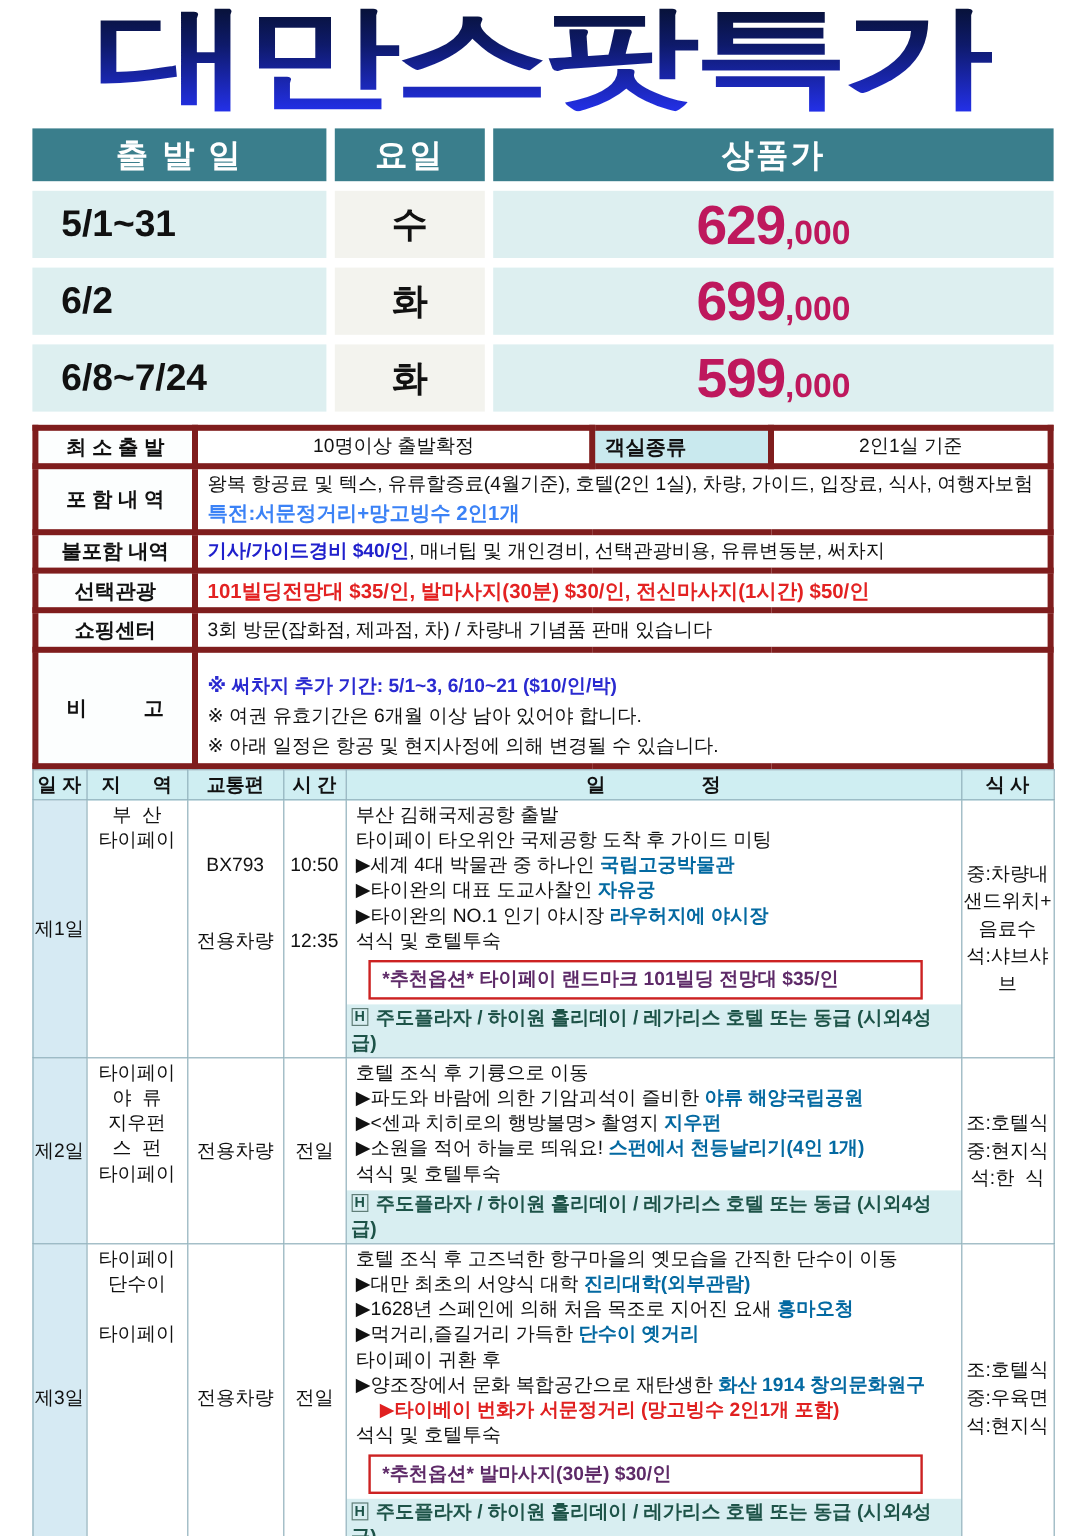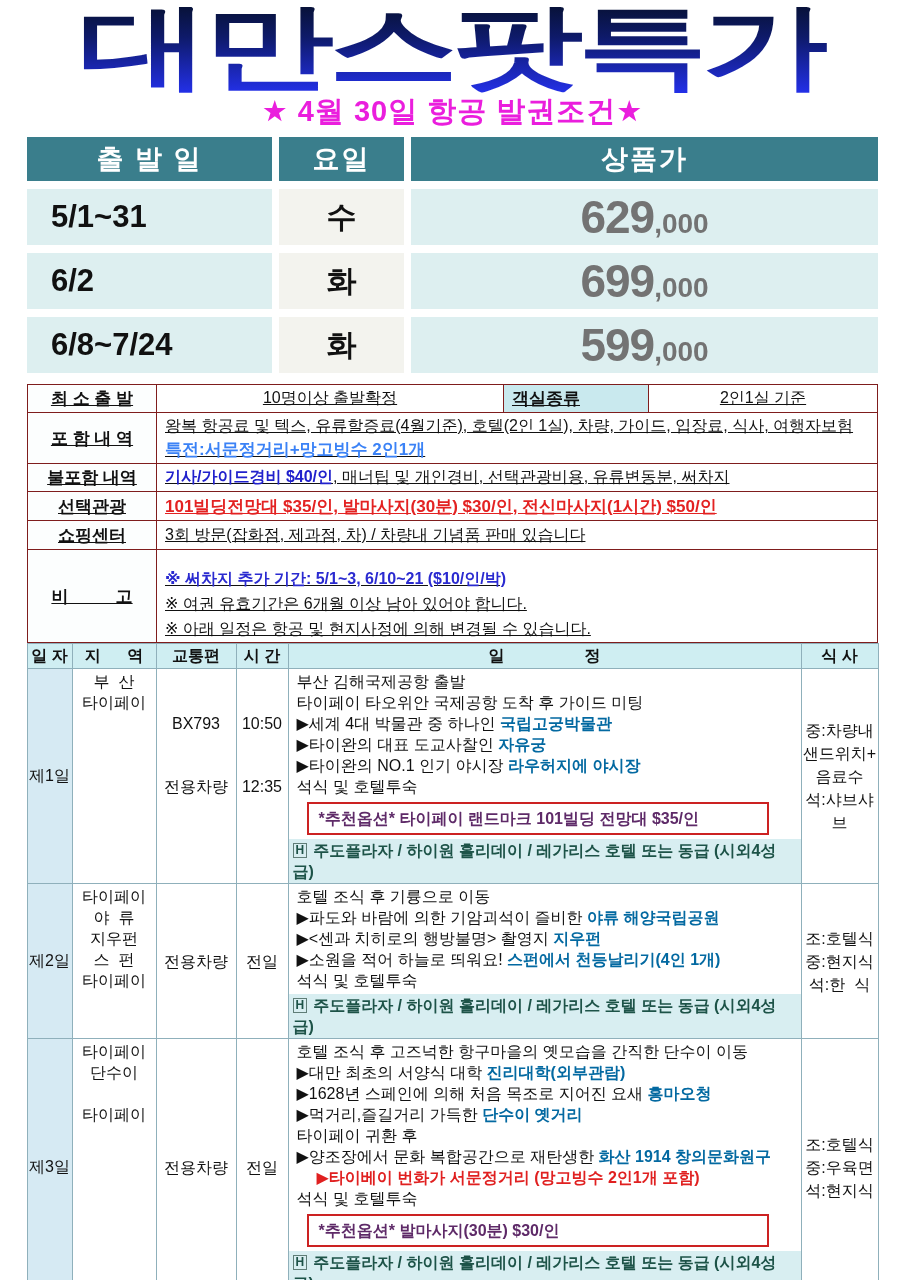--- a/index.html
+++ b/index.html
@@ -14,27 +14,27 @@
     -webkit-background-clip:text;background-clip:text;color:transparent;
     font-family:"Liberation Sans","DejaVu Sans",sans-serif;}
   .subtitle{text-align:center;color:#ea1edd;font-weight:bold;font-size:29px;line-height:30px;letter-spacing:1px;}
 
   
   .price-table{width:851px;margin:3px auto 0;border-collapse:separate;border-spacing:7px 8px;table-layout:fixed;}
   .price-table th{background:#3a7e8c;color:#fff;font-size:27px;font-weight:bold;height:42px;letter-spacing:2px;}
   .price-table td{height:54px;}
   .pt-date{background:#ddeff0;font-size:31px;font-weight:bold;padding-left:24px;}
   .pt-day{background:#f3f3ee;font-size:30px;font-weight:bold;text-align:center;}
-  .pt-price{background:#ddeff0;text-align:center;color:#737373;}
+  .pt-price{background:#ddeff0;text-align:center;color:#be185d;}
   .price-main{font-size:46px;font-weight:800;letter-spacing:-1px;}
   .price-sub{font-size:28px;font-weight:800;}
 
   
   .info-table{width:851px;margin:3px auto 0;border-collapse:collapse;font-size:16px;table-layout:fixed;}
-  .info-table th,.info-table td{border:1px solid #7f1d1d;padding:1px 8px;vertical-align:middle;text-decoration:underline;}
+  .info-table th,.info-table td{border:5px solid #7f1d1d;padding:1px 8px;vertical-align:middle;}
   .ilabel{width:112px;background:#fcfefe;font-weight:bold;text-align:center;white-space:pre-wrap;font-size:17px;padding:1px 2px;}
   .ival{text-align:left;}
   .center{text-align:center;}
   .room-label{background:#c9e9ee;font-weight:bold;text-align:left;width:128px;font-size:17px;}
   .room-value{text-align:center;width:212px;margin-left:44px;}
   .row-min td,.row-min th{height:25px;}
   .inc-line2{color:#3b82f6;font-weight:bold;font-size:17px;line-height:24px;}
   .inc-line1{line-height:24px;}
   .exc-hl{color:#2020cc;font-weight:bold;}
   .opt-val{color:#e32222;font-weight:bold;font-size:17px;height:26px;}
@@ -64,21 +64,20 @@
   .d2 .trans-cell,.d2 .time-cell,.d3 .trans-cell,.d3 .time-cell{vertical-align:middle;}
 </style>
 </head>
 <body>
 
 <div class="page">
 
   <div class="title-wrap">
     <span class="title-text">대만스팟특가</span>
   </div>
-  <div class="subtitle">★ 4월 30일 항공 발권조건★</div>
 
   <table class="price-table">
     <colgroup>
         <col style="width:245px">
         <col style="width:125px">
         <col style="width:467px">
       </colgroup>
     <thead>
       <tr>
         <th>출 발 일</th>

